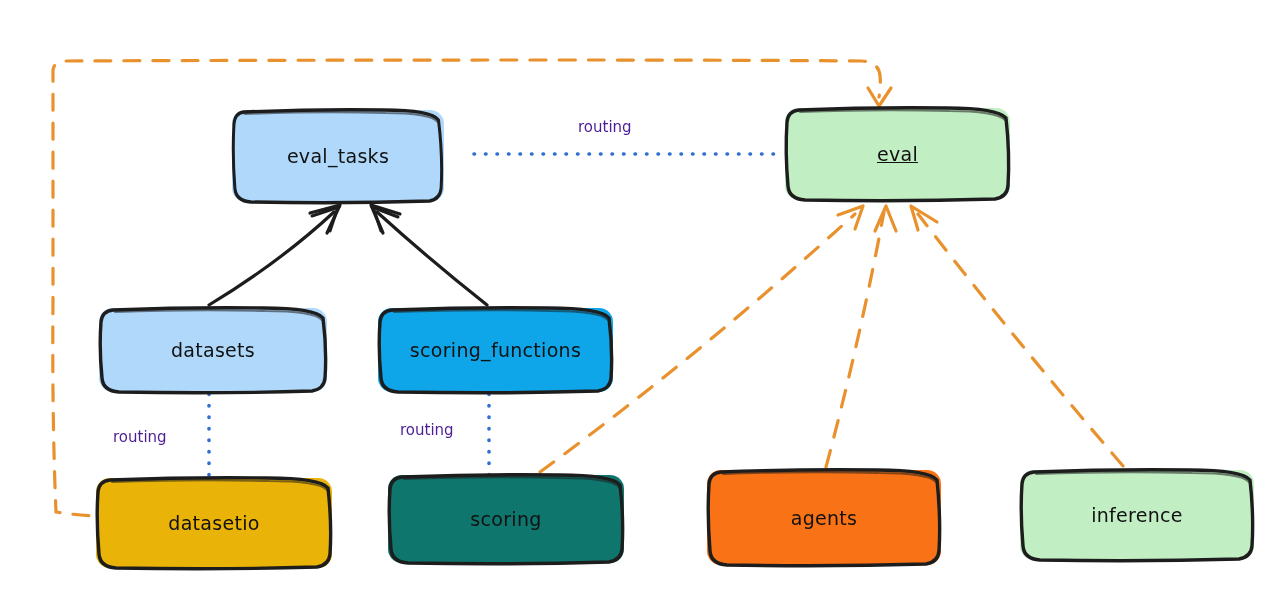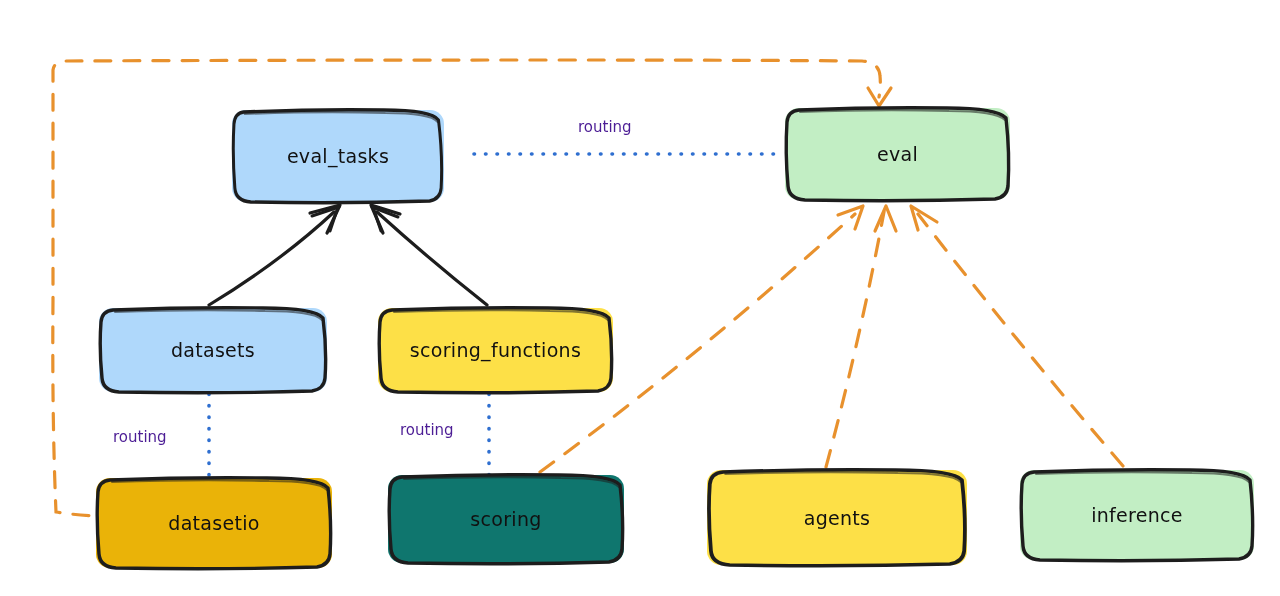--- a/index.html
+++ b/index.html
@@ -118,41 +118,41 @@
   <div class="node" style="left:232px; top:110px; width:212px; height:92px; background:#afd8fb;">
     <svg class="sketch" viewBox="0 0 253 104" preserveAspectRatio="none">
       <path d="M20 8 Q 100 5 178 6 Q 232 6 240 16 Q 245 52 243 84
                Q 242 95 230 97 Q 130 100 28 98 Q 11 97 10 84
                Q 7 50 9 20 Q 10 9 20 8 Z" fill="none" stroke="#1d1d1d" stroke-width="3.4" stroke-linejoin="round"></path>
       <path d="M21 10 Q 108 7 180 9 Q 231 9 239 18" fill="none" stroke="#1d1d1d" stroke-width="2" stroke-linecap="round" opacity=".55"></path>
     </svg>
     <span class="label">eval_tasks</span>
   </div>
 
-  <div class="node" style="left:785px; top:108px; width:225px; height:92px; background:#c2eec4;">
+  <div class="node" style="left:785px; top:108px; width:225px; height:92px; background:#c2eec4;text-decoration:underline;">
     <svg class="sketch" viewBox="0 0 237 104" preserveAspectRatio="none">
       <path d="M20 8 Q 95 5 168 6 Q 218 6 227 16 Q 231 52 229 84
                Q 228 95 216 97 Q 124 100 26 98 Q 10 97 9 84
                Q 6 50 8 20 Q 9 9 20 8 Z" fill="none" stroke="#1d1d1d" stroke-width="3.4" stroke-linejoin="round"></path>
       <path d="M21 10 Q 100 7 170 9 Q 217 9 226 18" fill="none" stroke="#1d1d1d" stroke-width="2" stroke-linecap="round" opacity=".55"></path>
     </svg>
     <span class="label">eval</span>
   </div>
 
   <div class="node" style="left:99px; top:308px; width:228px; height:84px; background:#afd8fb;align-items:center;">
     <svg class="sketch" viewBox="0 0 240 96" preserveAspectRatio="none">
       <path d="M20 8 Q 96 5 170 6 Q 222 6 230 16 Q 234 48 232 76
                Q 231 87 219 89 Q 126 92 26 90 Q 10 89 9 76
                Q 6 46 8 20 Q 9 9 20 8 Z" fill="none" stroke="#1d1d1d" stroke-width="3.4" stroke-linejoin="round"></path>
       <path d="M22 10 Q 102 7 172 9 Q 221 9 229 18" fill="none" stroke="#1d1d1d" stroke-width="2" stroke-linecap="round" opacity=".55"></path>
     </svg>
     <span class="label">datasets</span>
   </div>
 
-  <div class="node" style="left:378px; top:308px; width:235px; height:84px; background:#fde047;">
+  <div class="node" style="left:378px; top:308px; width:235px; height:84px; background:#0ea5e9;">
     <svg class="sketch" viewBox="0 0 247 96" preserveAspectRatio="none">
       <path d="M20 8 Q 99 5 176 6 Q 229 6 237 16 Q 241 48 239 76
                Q 238 87 226 89 Q 130 92 26 90 Q 10 89 9 76
                Q 6 46 8 20 Q 9 9 20 8 Z" fill="none" stroke="#1d1d1d" stroke-width="3.4" stroke-linejoin="round"></path>
       <path d="M22 10 Q 105 7 178 9 Q 228 9 236 18" fill="none" stroke="#1d1d1d" stroke-width="2" stroke-linecap="round" opacity=".55"></path>
     </svg>
     <span class="label">scoring_functions</span>
   </div>
 
   <div class="node" style="left:96px; top:478px; width:236px; height:90px; background:#eab308;">
@@ -168,21 +168,21 @@
   <div class="node" style="left:388px; top:475px; width:236px; height:88px; background:#0f766e;">
     <svg class="sketch" viewBox="0 0 248 100" preserveAspectRatio="none">
       <path d="M20 8 Q 99 5 177 6 Q 230 6 238 16 Q 242 50 240 80
                Q 239 91 227 93 Q 130 96 26 94 Q 10 93 9 80
                Q 6 47 8 20 Q 9 9 20 8 Z" fill="none" stroke="#1d1d1d" stroke-width="3.4" stroke-linejoin="round"></path>
       <path d="M22 10 Q 105 7 179 9 Q 229 9 237 18" fill="none" stroke="#1d1d1d" stroke-width="2" stroke-linecap="round" opacity=".55"></path>
     </svg>
     <span class="label">scoring</span>
   </div>
 
-  <div class="node" style="left:707px; top:470px; width:260px; height:95px; background:#fde047;text-align:right;">
+  <div class="node" style="left:707px; top:470px; width:234px; height:95px; background:#f97316;text-align:right;">
     <svg class="sketch" viewBox="0 0 246 107" preserveAspectRatio="none">
       <path d="M20 8 Q 98 5 176 6 Q 228 6 236 16 Q 240 55 238 87
                Q 237 98 225 100 Q 129 103 26 101 Q 10 100 9 87
                Q 6 50 8 20 Q 9 9 20 8 Z" fill="none" stroke="#1d1d1d" stroke-width="3.4" stroke-linejoin="round"></path>
       <path d="M22 10 Q 104 7 178 9 Q 227 9 235 18" fill="none" stroke="#1d1d1d" stroke-width="2" stroke-linecap="round" opacity=".55"></path>
     </svg>
     <span class="label">agents</span>
   </div>
 
   <div class="node" style="left:1020px; top:470px; width:234px; height:90px; background:#c2eec4;">

